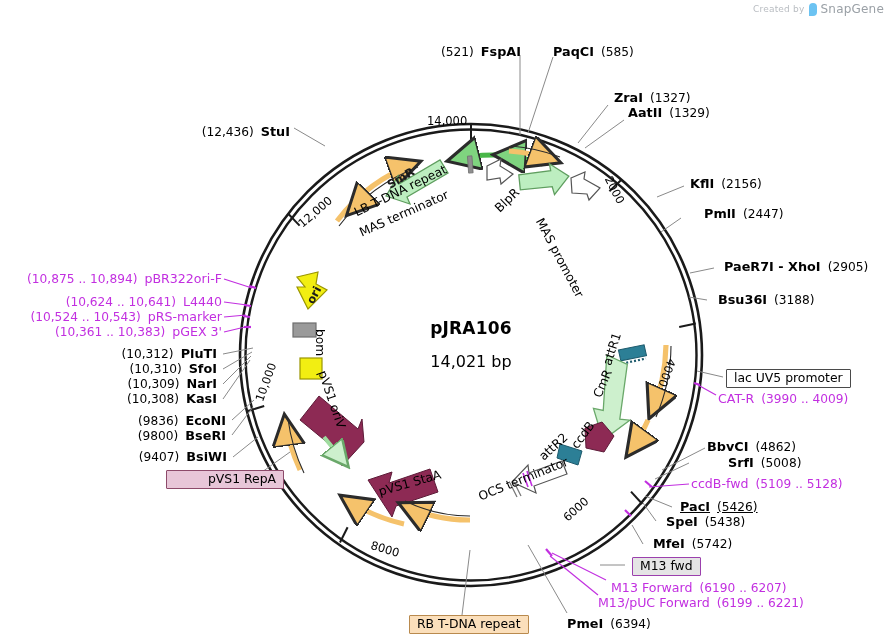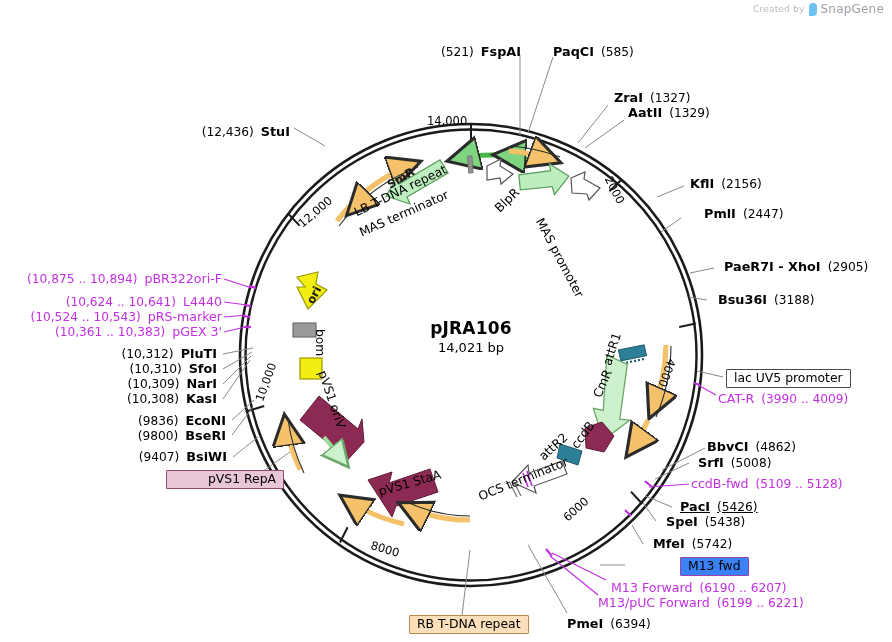--- a/index.html
+++ b/index.html
@@ -97,23 +97,22 @@
     border: 1px solid #555;
     background: #fff;
     color: #000;
     line-height: 14px;
   }
   .badge.orange {
     background: #fbdfbb;
     border-color: #b98a4e;
   }
   .badge.purple {
-    background: #3b82f6;
+    background: #e5e5e5;
     border-color: #9b40ad;
-    margin-left: 48px;
   }
   .badge.mauve {
     background: #e8c6d8;
     border-color: #8d4a6a;
   }
   .badge.plain {
     background: #ffffff;
     border-color: #4a4a4a;
   }
 
@@ -123,24 +122,24 @@
     text-align: center;
     width: 260px;
   }
   .center-title .pname {
     font-size: 17px;
     font-weight: bold;
     letter-spacing: 0.2px;
     color: #000;
   }
   .center-title .plen {
-    font-size: 13px;
+    font-size: 16px;
     font-weight: normal;
     color: #000;
-    margin-top: 2px;
+    margin-top: 14px;
   }
   .tick-lbl {
     position: absolute;
     white-space: nowrap;
     font-size: 11.5px;
     color: #000;
     transform-origin: 0 50%;
   }
   .feat-lbl {
     position: absolute;
@@ -411,21 +410,21 @@
     <span class="num-n">(2905)</span>
   </div>
   <div class="lbl-row" style="left:718px; top:292px;">
     <span class="name-b">Bsu36I</span>
     <span class="num-n">(3188)</span>
   </div>
   <div class="lbl-row" style="left:707px; top:439px;">
     <span class="name-b">BbvCI</span>
     <span class="num-n">(4862)</span>
   </div>
-  <div class="lbl-row" style="left:698px; top:455px;">
+  <div class="lbl-row" style="left:728px; top:455px;">
     <span class="name-b">SrfI</span>
     <span class="num-n">(5008)</span>
   </div>
   <div class="lbl-row" style="left:680px; top:499px;text-decoration:underline;">
     <span class="name-b">PacI</span>
     <span class="num-n">(5426)</span>
   </div>
   <div class="lbl-row" style="left:666px; top:514px;">
     <span class="name-b">SpeI</span>
     <span class="num-n">(5438)</span>

